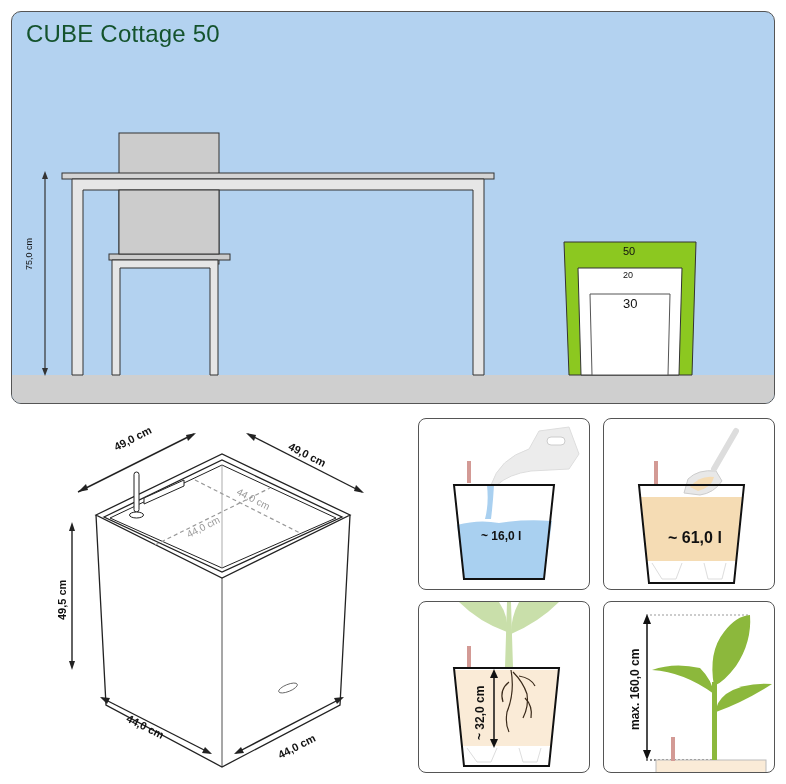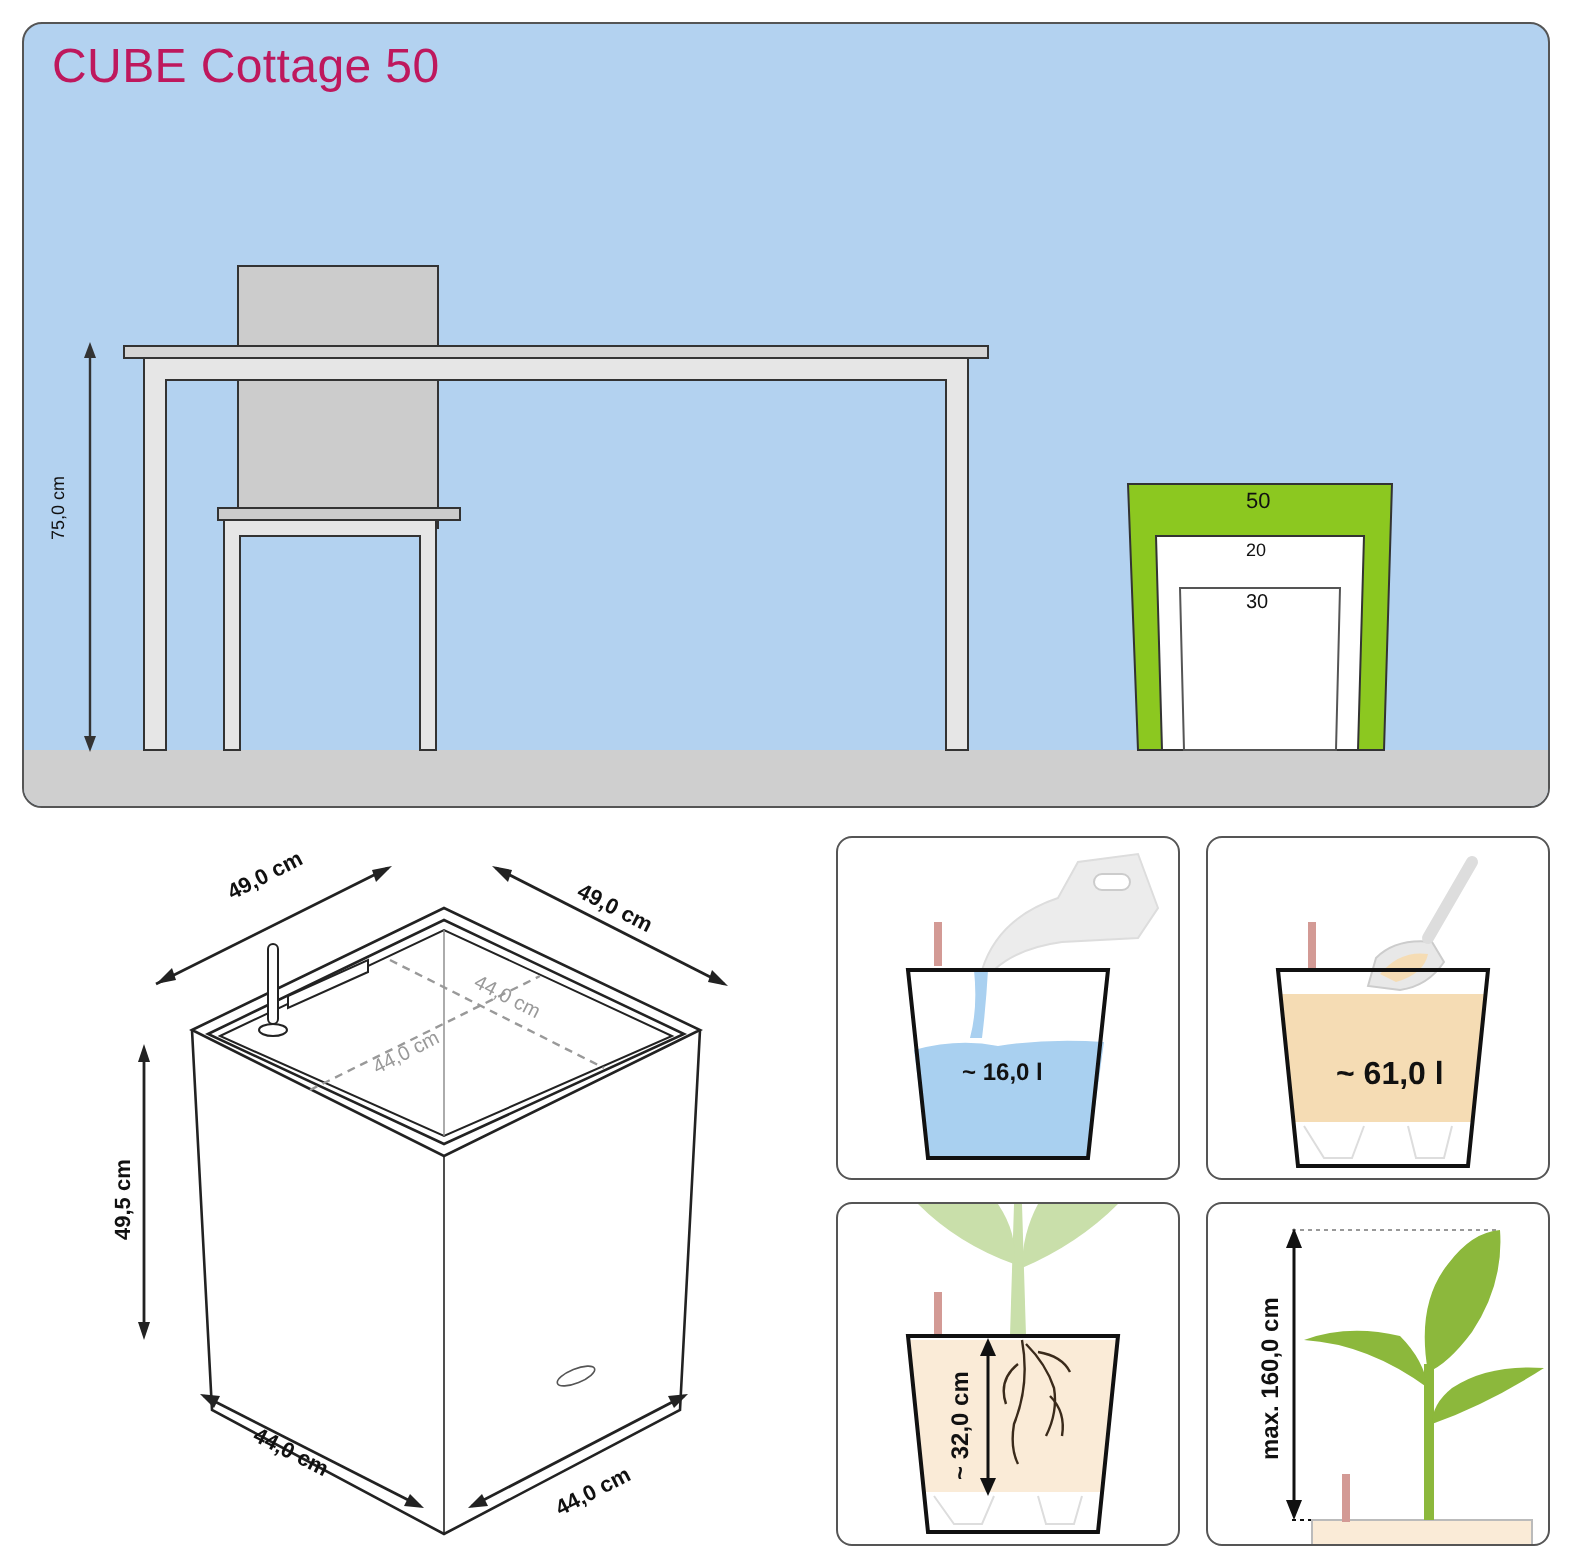--- a/index.html
+++ b/index.html
@@ -1,20 +1,20 @@
 <!DOCTYPE html>
 <html><head>
 <meta charset="utf-8">
 <style>
   html, body { margin: 0; padding: 0; background: #ffffff; }
   body { width: 786px; height: 784px; position: relative; overflow: hidden;
          font-family: "Liberation Sans", "DejaVu Sans", sans-serif; }
   .scene { position: absolute; left: 11px; top: 11px; width: 764px; height: 393px;
            border: 1.5px solid #555; border-radius: 10px; background: #b3d2f0; overflow: hidden; box-sizing: border-box; }
-  .scene-title { position: absolute; left: 14px; top: 8px; font-size: 24px; color: #be185d; letter-spacing: 0.2px; }
+  .scene-title { position: absolute; left: 14px; top: 8px; font-size: 24px; color: #14532d; letter-spacing: 0.2px; }
   .scene svg { position: absolute; left: 0; top: 0; }
   .cube-wrap { position: absolute; left: 40px; top: 420px; width: 360px; height: 350px; }
   .panel { position: absolute; width: 172px; height: 172px; border: 1.5px solid #555; border-radius: 8px;
            background: #fff; overflow: hidden; box-sizing: border-box; }
   .panel svg { position: absolute; left: 0; top: 0; }
   .lbl { position: absolute; font-weight: bold; color: #111; white-space: nowrap; }
 </style>
 </head>
 <body>
 
@@ -40,21 +40,21 @@
     <polygon points="33,364 30,356 36,356" fill="#333"></polygon>
 
     <polygon points="552,230 684,230 680,363 557,363" fill="#8cc820" stroke="#333" stroke-width="1"></polygon>
     <polygon points="566,256 670,256 667,363 569,363" fill="#ffffff" stroke="#333" stroke-width="1"></polygon>
     <polygon points="578,282 658,282 656,363 580,363" fill="#ffffff" stroke="#555" stroke-width="1"></polygon>
   </svg>
   <div class="scene-title">CUBE Cottage 50</div>
   <div class="lbl" style="left:12px; top:258px; font-size:9px; font-weight:normal; transform:rotate(-90deg); transform-origin:left top;">75,0 cm</div>
   <div class="lbl" style="left:611px; top:233px; font-size:11px; font-weight:normal;">50</div>
   <div class="lbl" style="left:611px; top:258px; font-size:9px; font-weight:normal;">20</div>
-  <div class="lbl" style="left:611px; top:284px; font-size:10px; font-weight:normal;">30</div>
+  <div class="lbl" style="left:611px; top:284px; font-size:13px; font-weight:normal;">30</div>
 </div>
 
 <div class="cube-wrap">
   <svg width="360" height="350" viewBox="0 0 360 350">
     <g fill="none" stroke="#222" stroke-width="1.3">
 
       <path d="M56,95 L182,34 L310,95 L182,158 Z" fill="#fff"></path>
       <path d="M64,97 L182,40 L302,97 L182,152 Z"></path>
       <path d="M70,98 L182,45 L296,98 L182,148 Z" stroke-width="1"></path>
 

